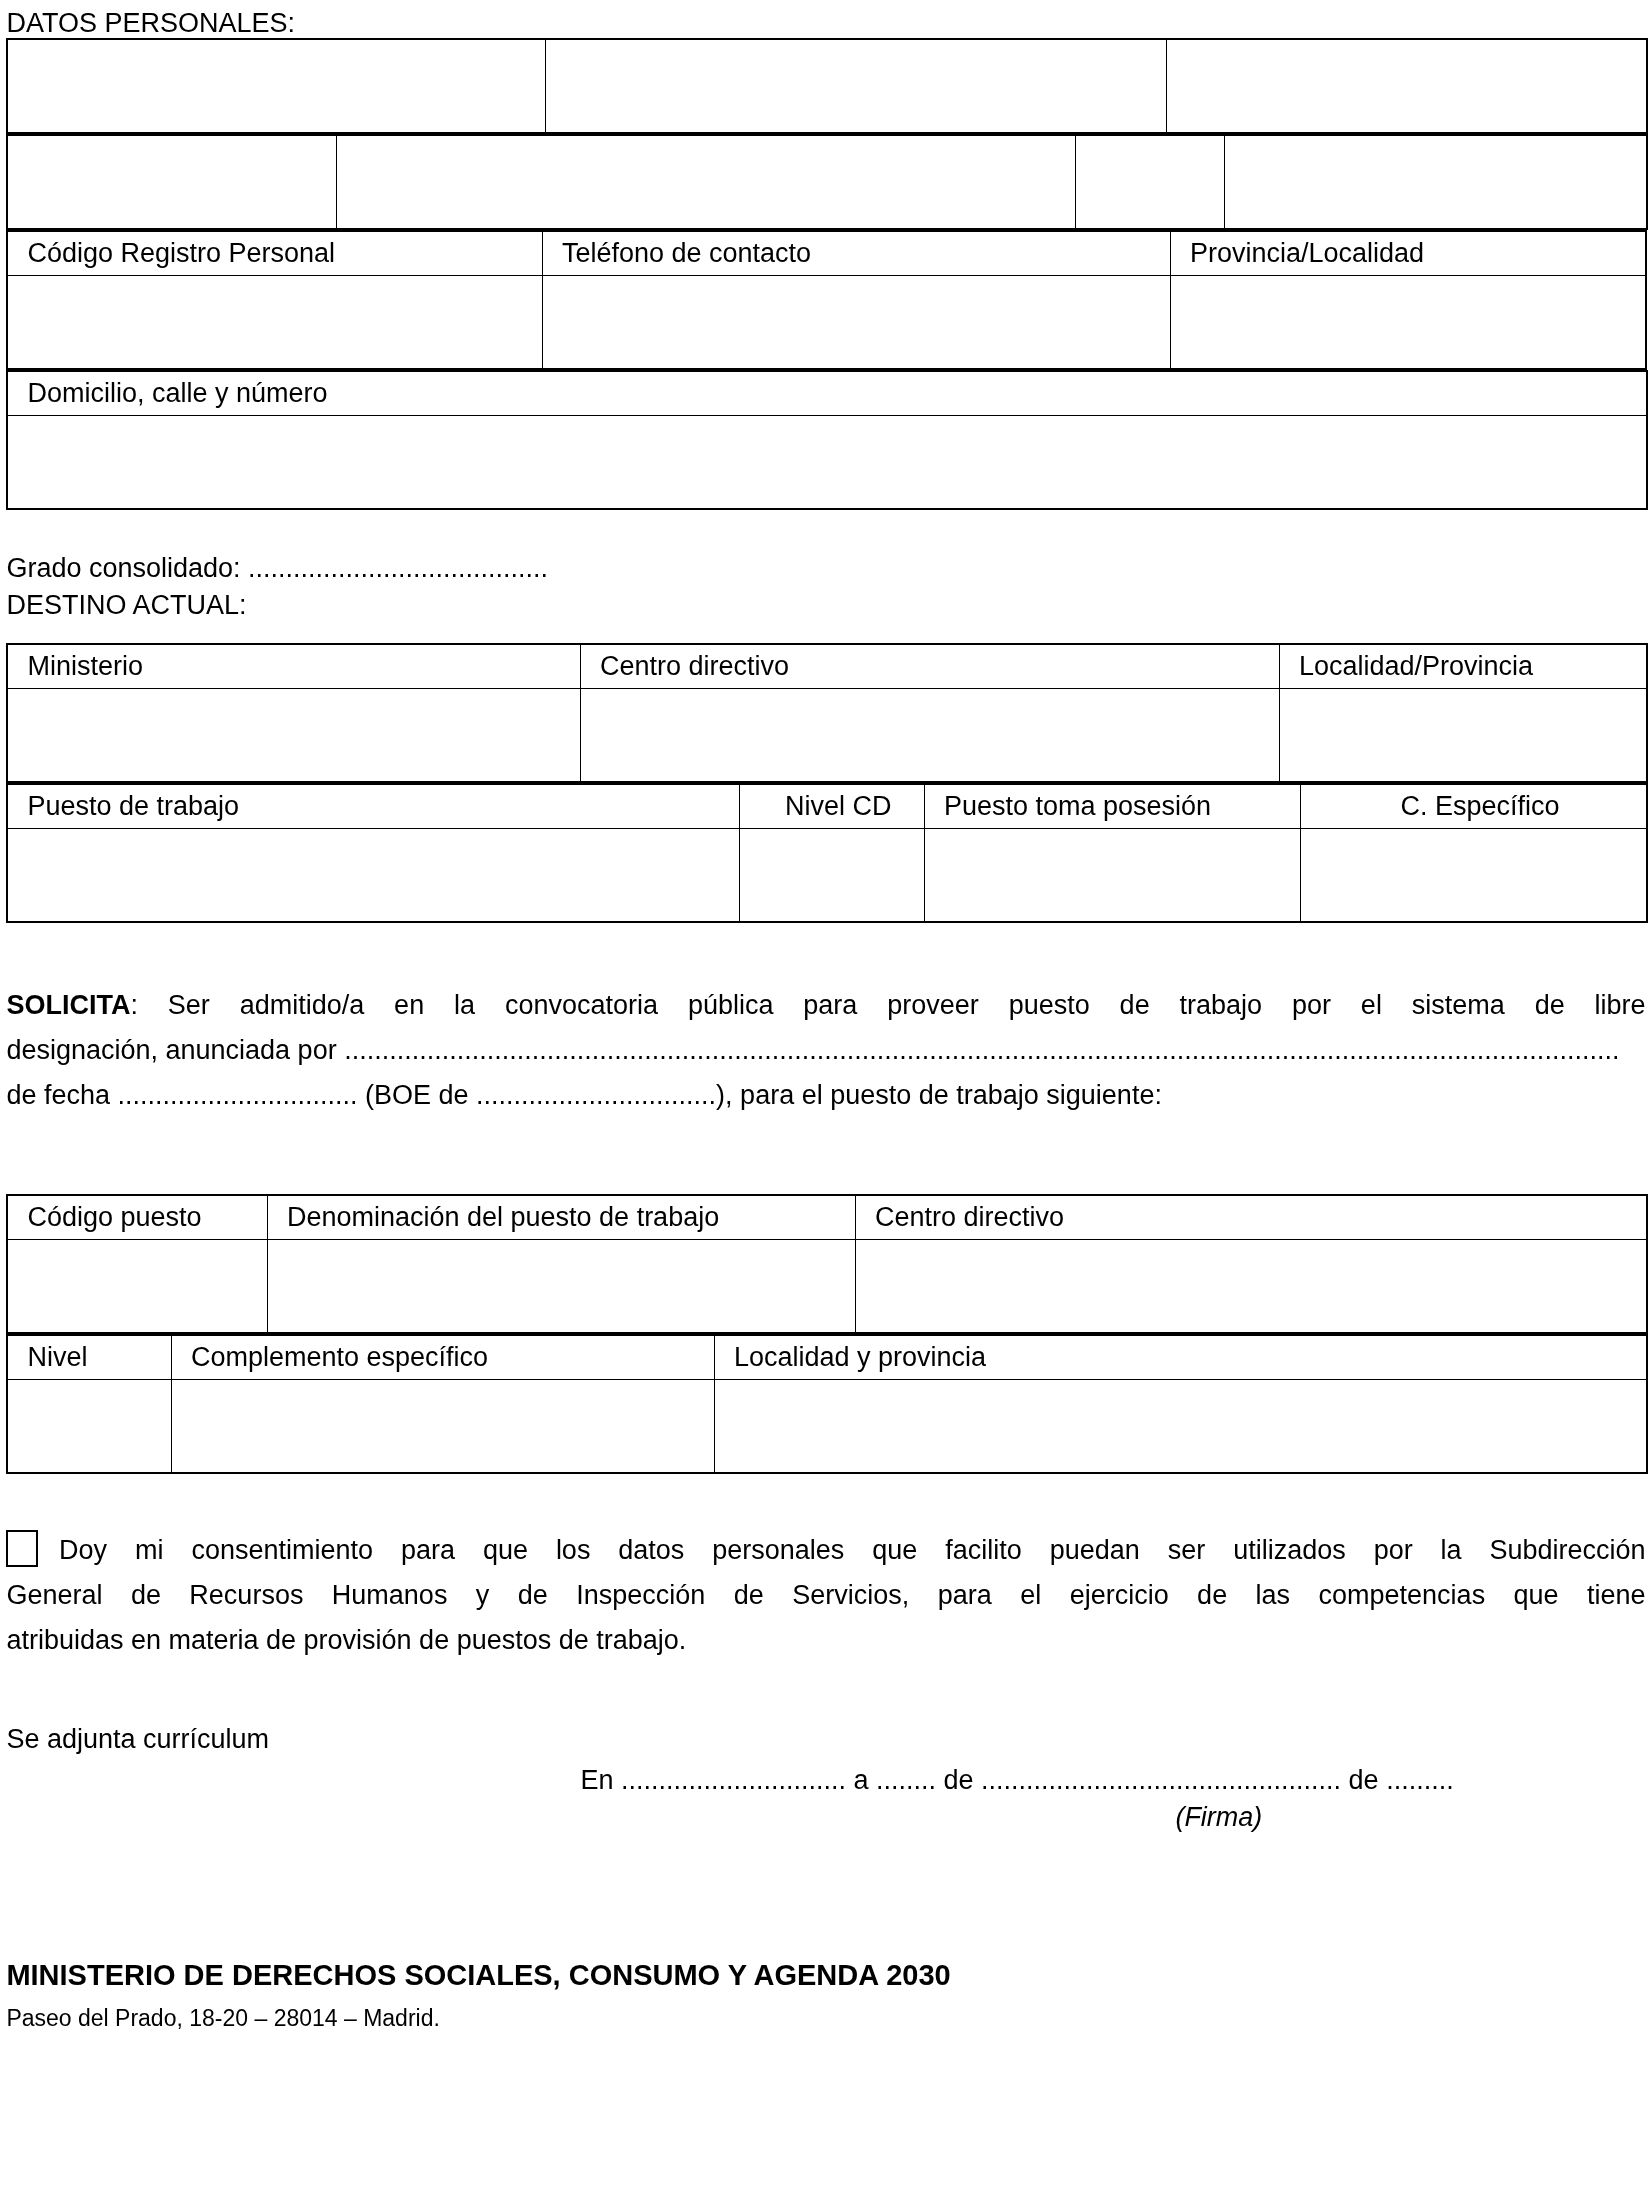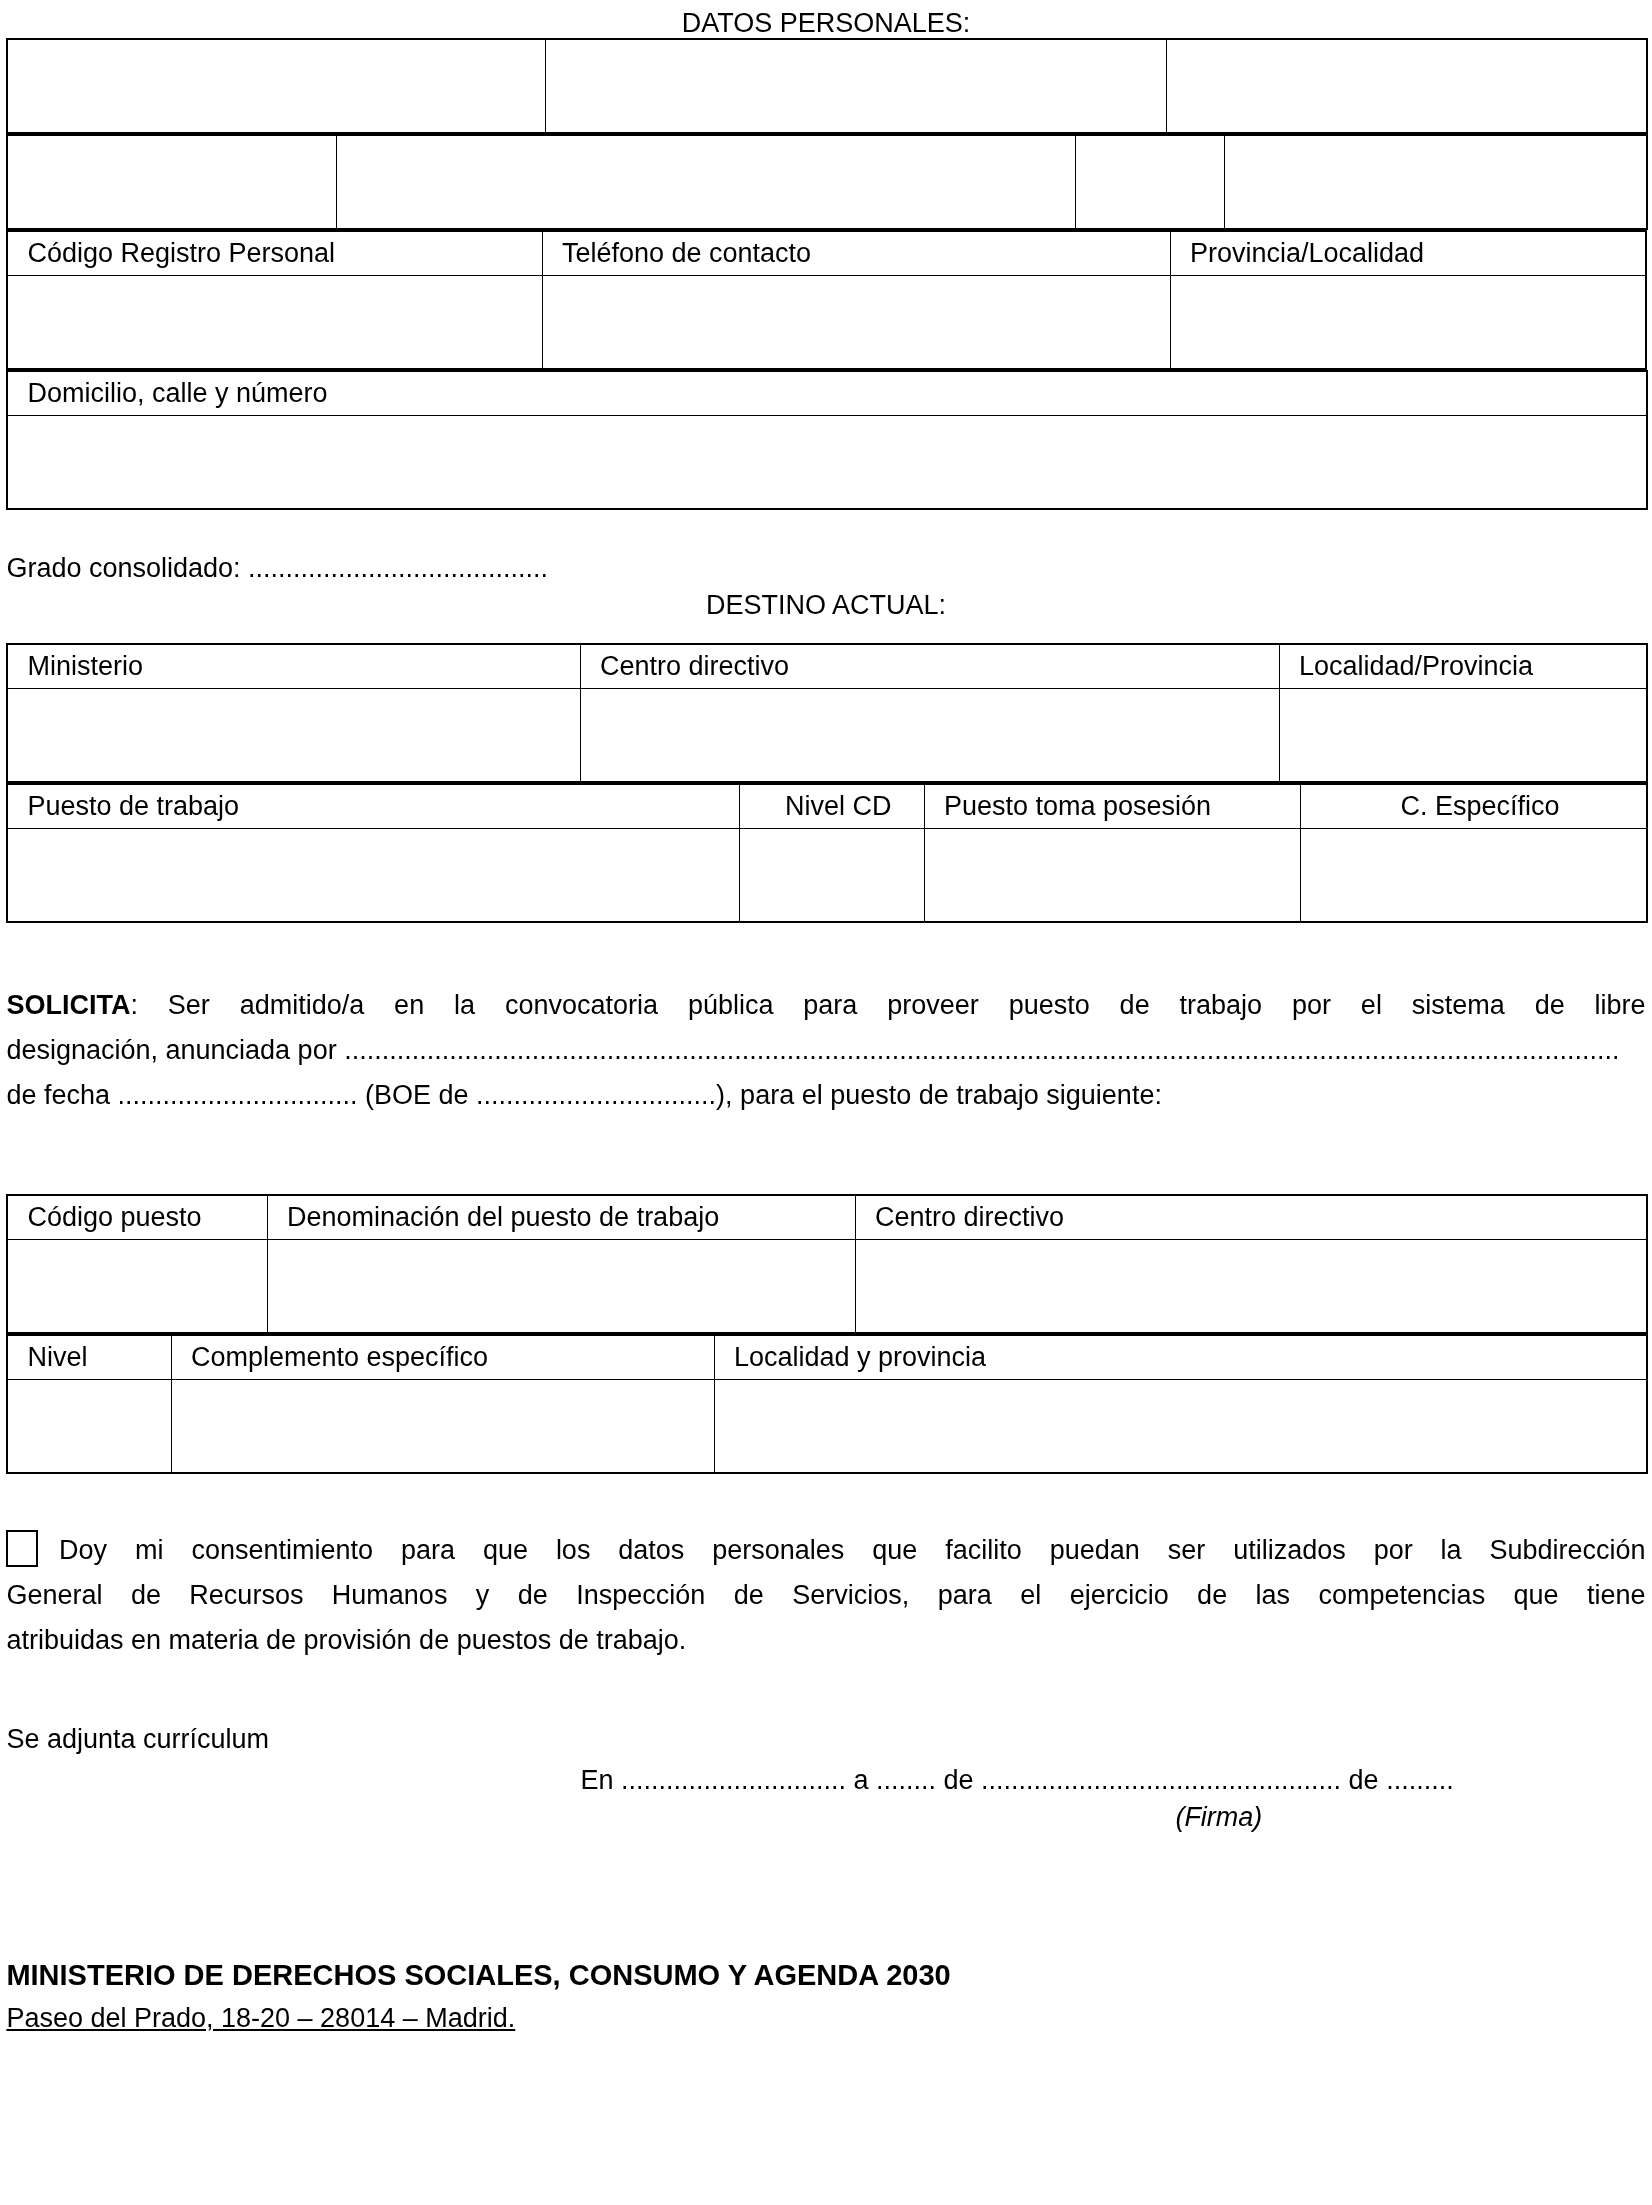--- a/index.html
+++ b/index.html
@@ -5,21 +5,21 @@
   * { box-sizing: border-box; }
   html, body { margin: 0; padding: 0; }
   body {
     width: 1652px; height: 2205px;
     background: #ffffff; color: #000000;
     font-family: "Liberation Sans", sans-serif;
     font-size: 27px;
     padding: 8px 6.4px 0 6.4px;
     overflow: hidden;
   }
-  .section-title { line-height: 30px; white-space: nowrap; text-align: center; }
+  .section-title { line-height: 30px; white-space: nowrap; }
   table.grp {
     border-collapse: collapse;
     width: 1640px;
     table-layout: fixed;
     border: 2.4px solid #000;
   }
   table.grp td { border: 1.6px solid #000; overflow: hidden; }
   tr.lab td { height: 44px; padding: 1.6px 6.4px 1.6px 19px; vertical-align: middle; white-space: nowrap; }
   tr.val td { height: 94px; }
   td.ctr { text-align: center; padding-left: 3.2px; padding-right: 3.2px; }
@@ -39,21 +39,21 @@
     border: 2.4px solid #000;
     margin-right: 20.7px;
     vertical-align: -8px;
     background: #fff;
   }
   .adjunta { margin-top: 56px; line-height: 41px; white-space: nowrap; }
   .sig-line { margin-left: 574px; line-height: 40px; white-space: nowrap; }
   .firma-line { margin-left: 1169px; line-height: 35px; font-style: italic; white-space: nowrap; }
   .footer { margin-top: 118px; }
   .f-bold { font-weight: bold; font-size: 29px; line-height: 45px; white-space: nowrap; }
-  .f-reg { font-size: 27px; line-height: 40px; white-space: nowrap; text-decoration: underline; }
+  .f-reg { font-size: 23px; line-height: 40px; white-space: nowrap; }
   b.inline-b { font-weight: bold; }
 </style>
 </head>
 <body>
 
 <div class="section-title">DATOS PERSONALES:</div>
 
 <table class="grp">
   <colgroup>
       <col style="width:538px">

